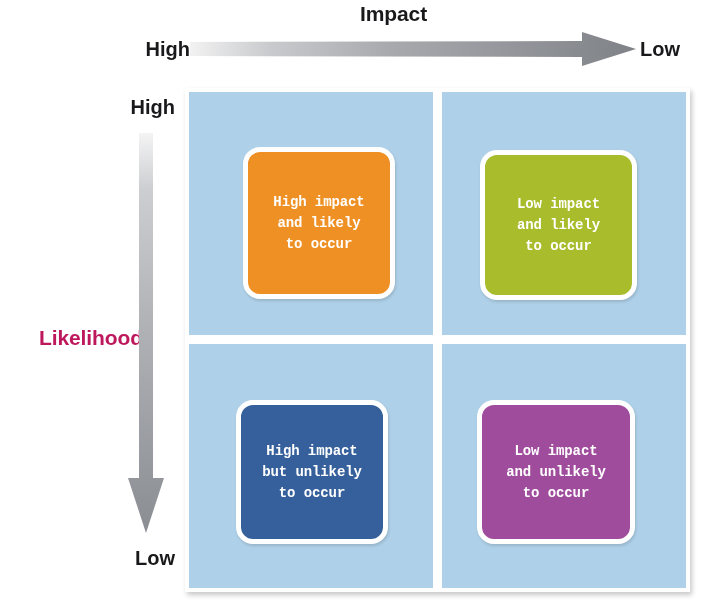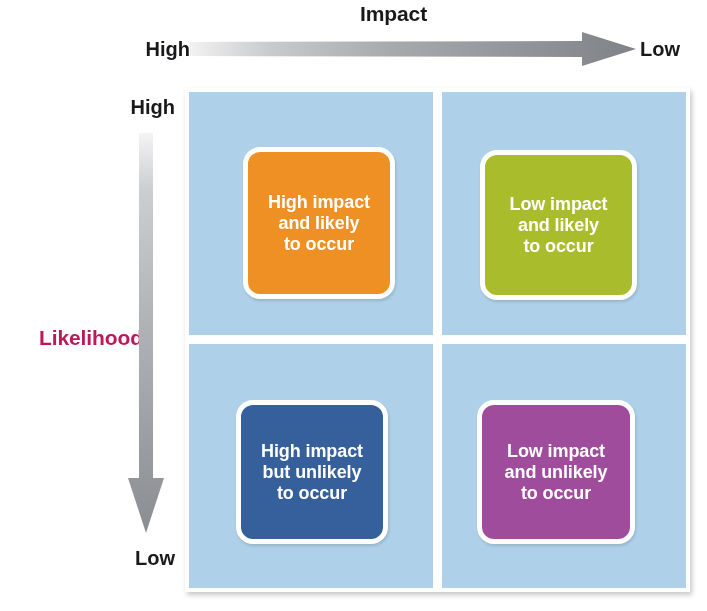--- a/index.html
+++ b/index.html
@@ -113,24 +113,25 @@
   .card {
     position: absolute;
     border-radius: 17px;
     border: 5px solid #ffffff;
     display: flex;
     align-items: center;
     justify-content: center;
     text-align: center;
     color: #ffffff;
     font-weight: bold;
-    font-size: 18px;
+    font-size: 14px;
     line-height: 21px;
     letter-spacing: -0.1px;
     box-shadow: 1px 2px 3px rgba(0,0,0,0.13);
+    font-family: Liberation Mono, monospace;
   }
   .card span { display: block; white-space: pre-line; }
 
   #card-high-likely  { left: 54px;  top: 55px;  width: 152px; height: 152px; background: #ee9023; }
   #card-low-likely   { left: 291px; top: 58px;  width: 157px; height: 150px; background: #a9bc2b; }
   #card-high-unlikely{ left: 47px;  top: 308px; width: 152px; height: 144px; background: #35609b; }
   #card-low-unlikely { left: 288px; top: 308px; width: 158px; height: 144px; background: #a04c9c; }
 </style>
 </head>
 <body>

